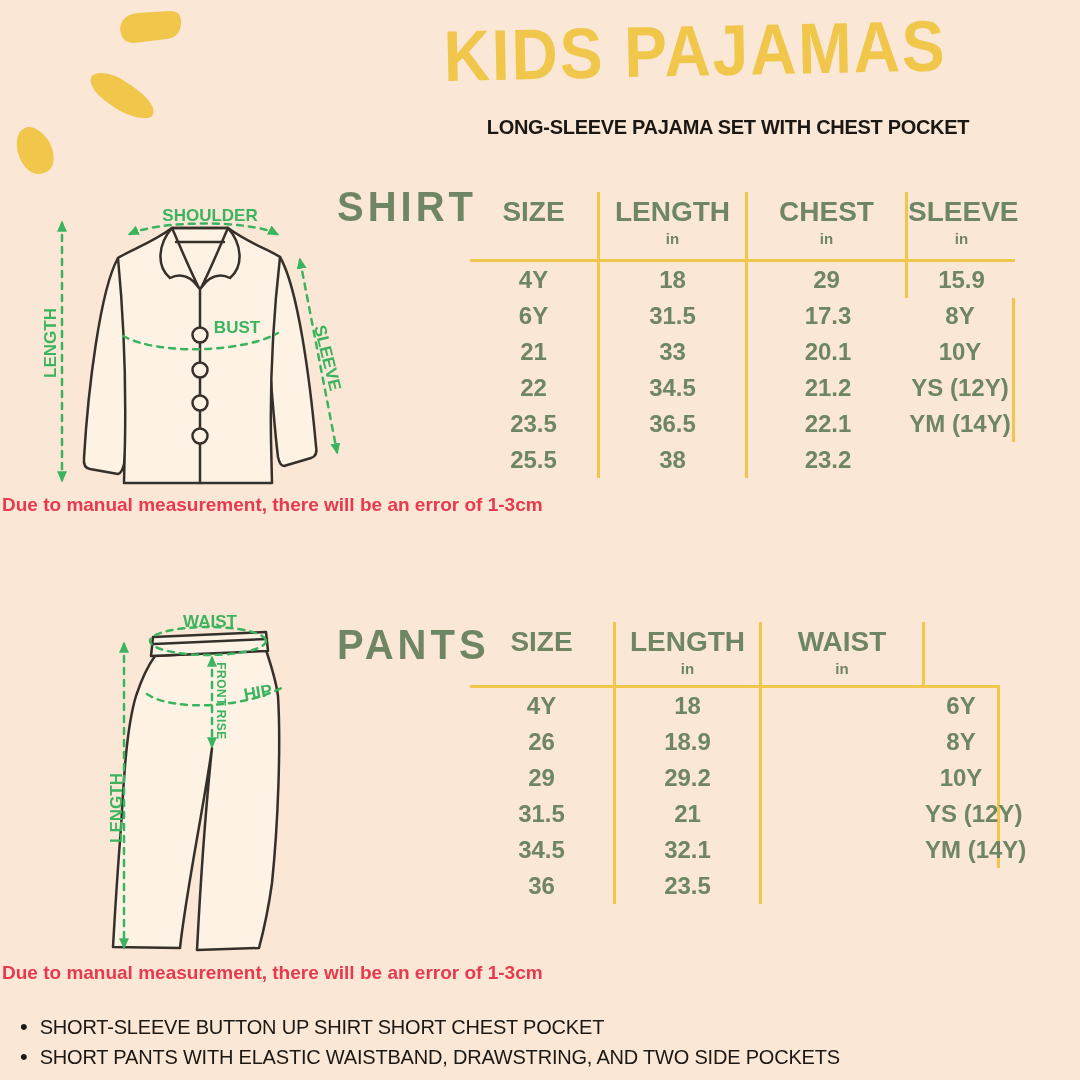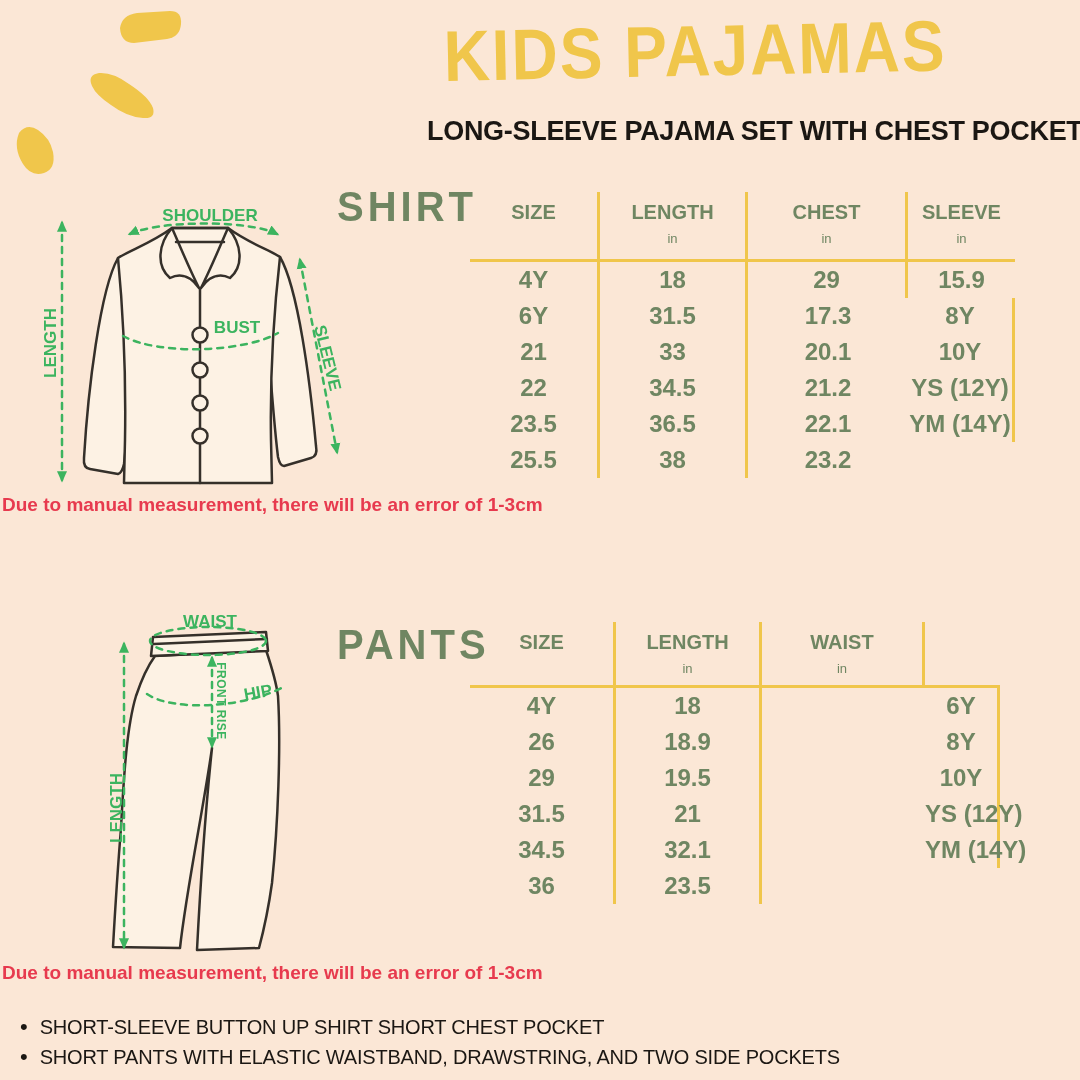--- a/index.html
+++ b/index.html
@@ -6,38 +6,38 @@
     --bg:#FBE7D6; --yellow:#F0C64B; --sage:#6F8662; --green:#3CB45F;
     --red:#E73A4E; --ink:#1B1713; --garment:#FDF2E4; --outline:#35302A;
   }
   *{margin:0;padding:0;box-sizing:border-box;}
   body{background:#888;font-family:"Liberation Sans","DejaVu Sans",sans-serif;}
   .page{position:relative;width:1080px;height:1080px;background:var(--bg);overflow:hidden;margin:0 auto;}
   .abs{position:absolute;}
 
   .title{left:430px;top:14px;width:530px;text-align:center;font-size:64px;font-weight:bold;
          letter-spacing:2px;color:var(--yellow);transform:rotate(-1.2deg) scaleY(1.12);transform-origin:center;white-space:nowrap;}
-  .subtitle{left:427px;top:116px;width:632px;text-align:center;font-size:27px;font-weight:bold;
+  .subtitle{left:412px;top:116px;width:632px;text-align:center;font-size:20px;font-weight:bold;
             color:var(--ink);letter-spacing:-0.3px;white-space:nowrap;}
 
   .section-heading{font-size:40px;font-weight:bold;color:var(--sage);letter-spacing:4px;
                    transform:scaleY(1.08);transform-origin:left top;white-space:nowrap;}
   .shirt-heading{left:337px;top:182px;}
   .pants-heading{left:337px;top:620px;}
 
   .size-table{display:grid;}
   .shirt-table{left:470px;top:192px;width:545px;grid-template-columns:130px 148px 160px 107px;
                grid-template-rows:70px repeat(6,36px);}
   .pants-table{left:470px;top:622px;width:530px;grid-template-columns:146px 146px 163px 75px;
                grid-template-rows:66px repeat(6,36px);}
   .cell{text-align:center;color:var(--sage);overflow:visible;white-space:nowrap;}
   .vline{border-right:3px solid var(--yellow);}
   .hline{border-bottom:3px solid var(--yellow);}
-  .th .lbl{font-size:20px;font-weight:bold;line-height:32px;padding-top:4px;}
-  .th .unit{font-size:13px;font-weight:normal;line-height:22px;}
+  .th .lbl{font-size:28px;font-weight:bold;line-height:32px;padding-top:4px;}
+  .th .unit{font-size:15px;font-weight:bold;line-height:22px;}
   .td{font-size:24px;font-weight:bold;line-height:36px;}
 
   .note{font-size:19px;font-weight:bold;color:var(--red);white-space:nowrap;}
   .note-shirt{left:2px;top:494px;}
   .note-pants{left:2px;top:962px;}
 
   .diag-label{color:var(--green);font-weight:bold;font-size:17px;text-align:center;white-space:nowrap;}
   .rot-ccw{transform:rotate(-90deg);}
   .rot-cw{transform:rotate(90deg);}
 
@@ -191,21 +191,21 @@
     <div class="cell td vline">18</div>
     <div class="cell td"></div>
 
     <div class="cell td vline">6Y</div>
     <div class="cell td vline">26</div>
     <div class="cell td vline">18.9</div>
     <div class="cell td"></div>
 
     <div class="cell td vline">8Y</div>
     <div class="cell td vline">29</div>
-    <div class="cell td vline">19.5</div>
+    <div class="cell td vline">29.2</div>
     <div class="cell td"></div>
 
     <div class="cell td vline">10Y</div>
     <div class="cell td vline">31.5</div>
     <div class="cell td vline">21</div>
     <div class="cell td"></div>
 
     <div class="cell td vline">YS (12Y)</div>
     <div class="cell td vline">34.5</div>
     <div class="cell td vline">32.1</div>

